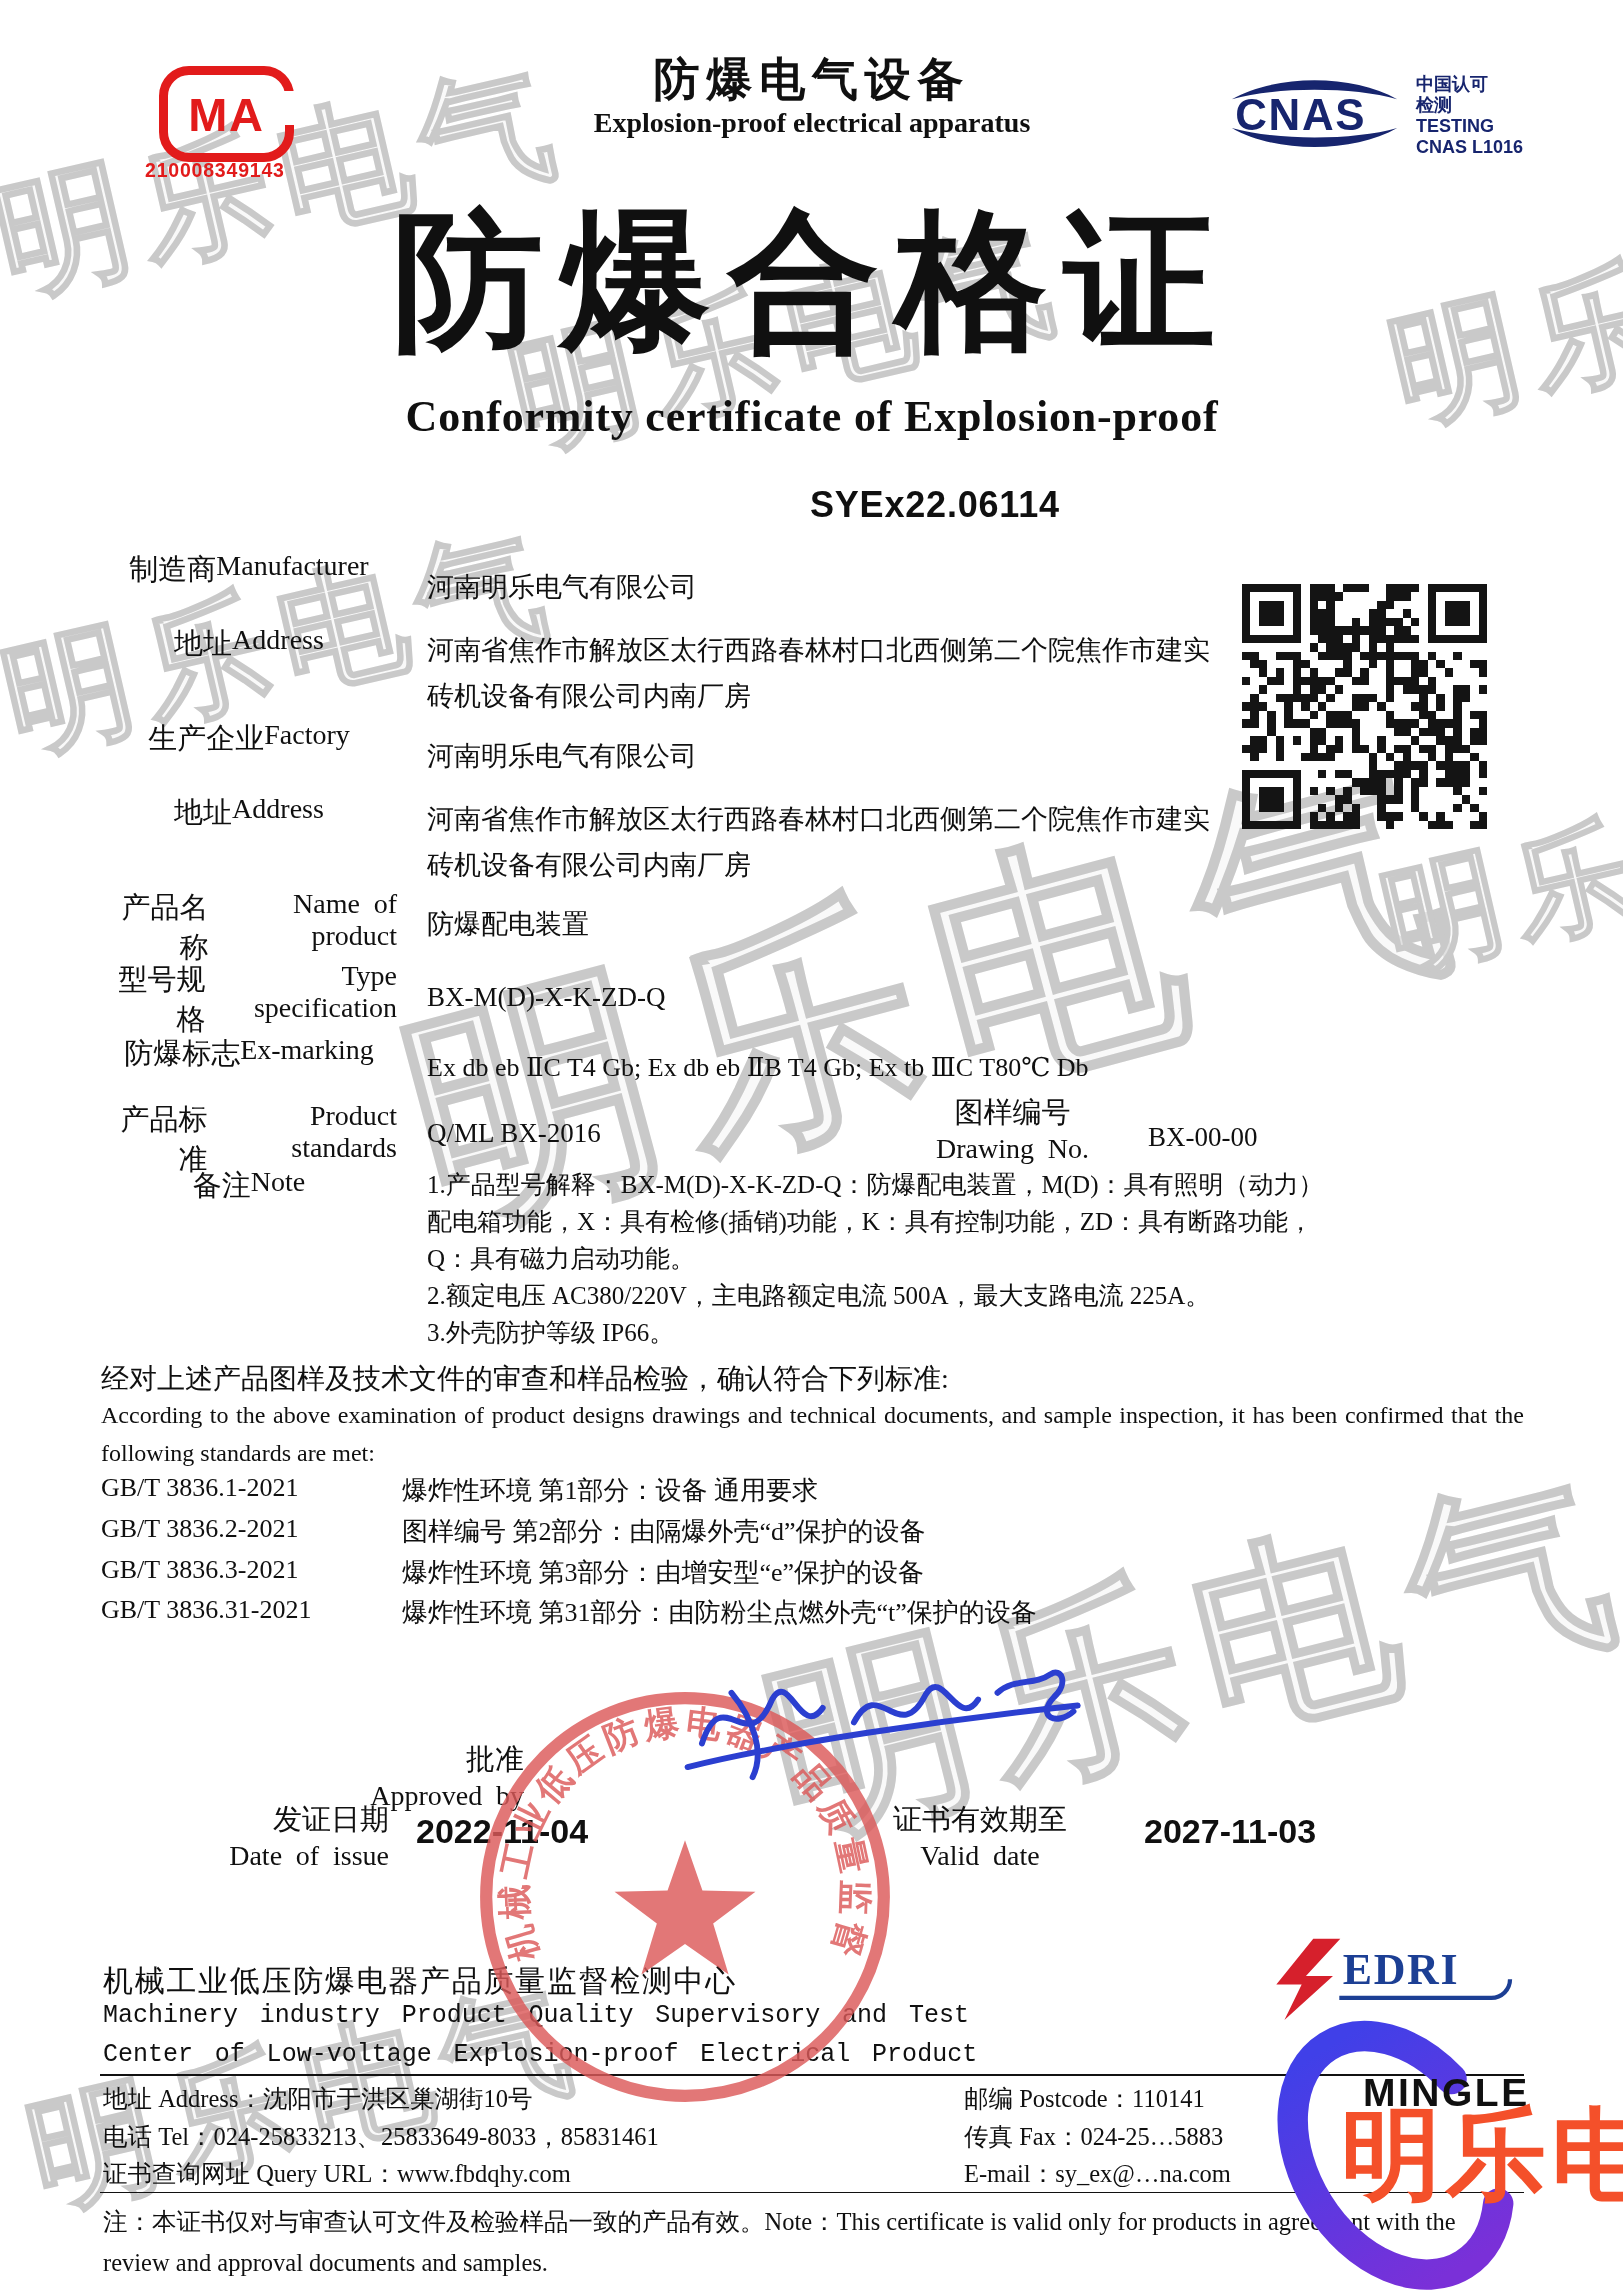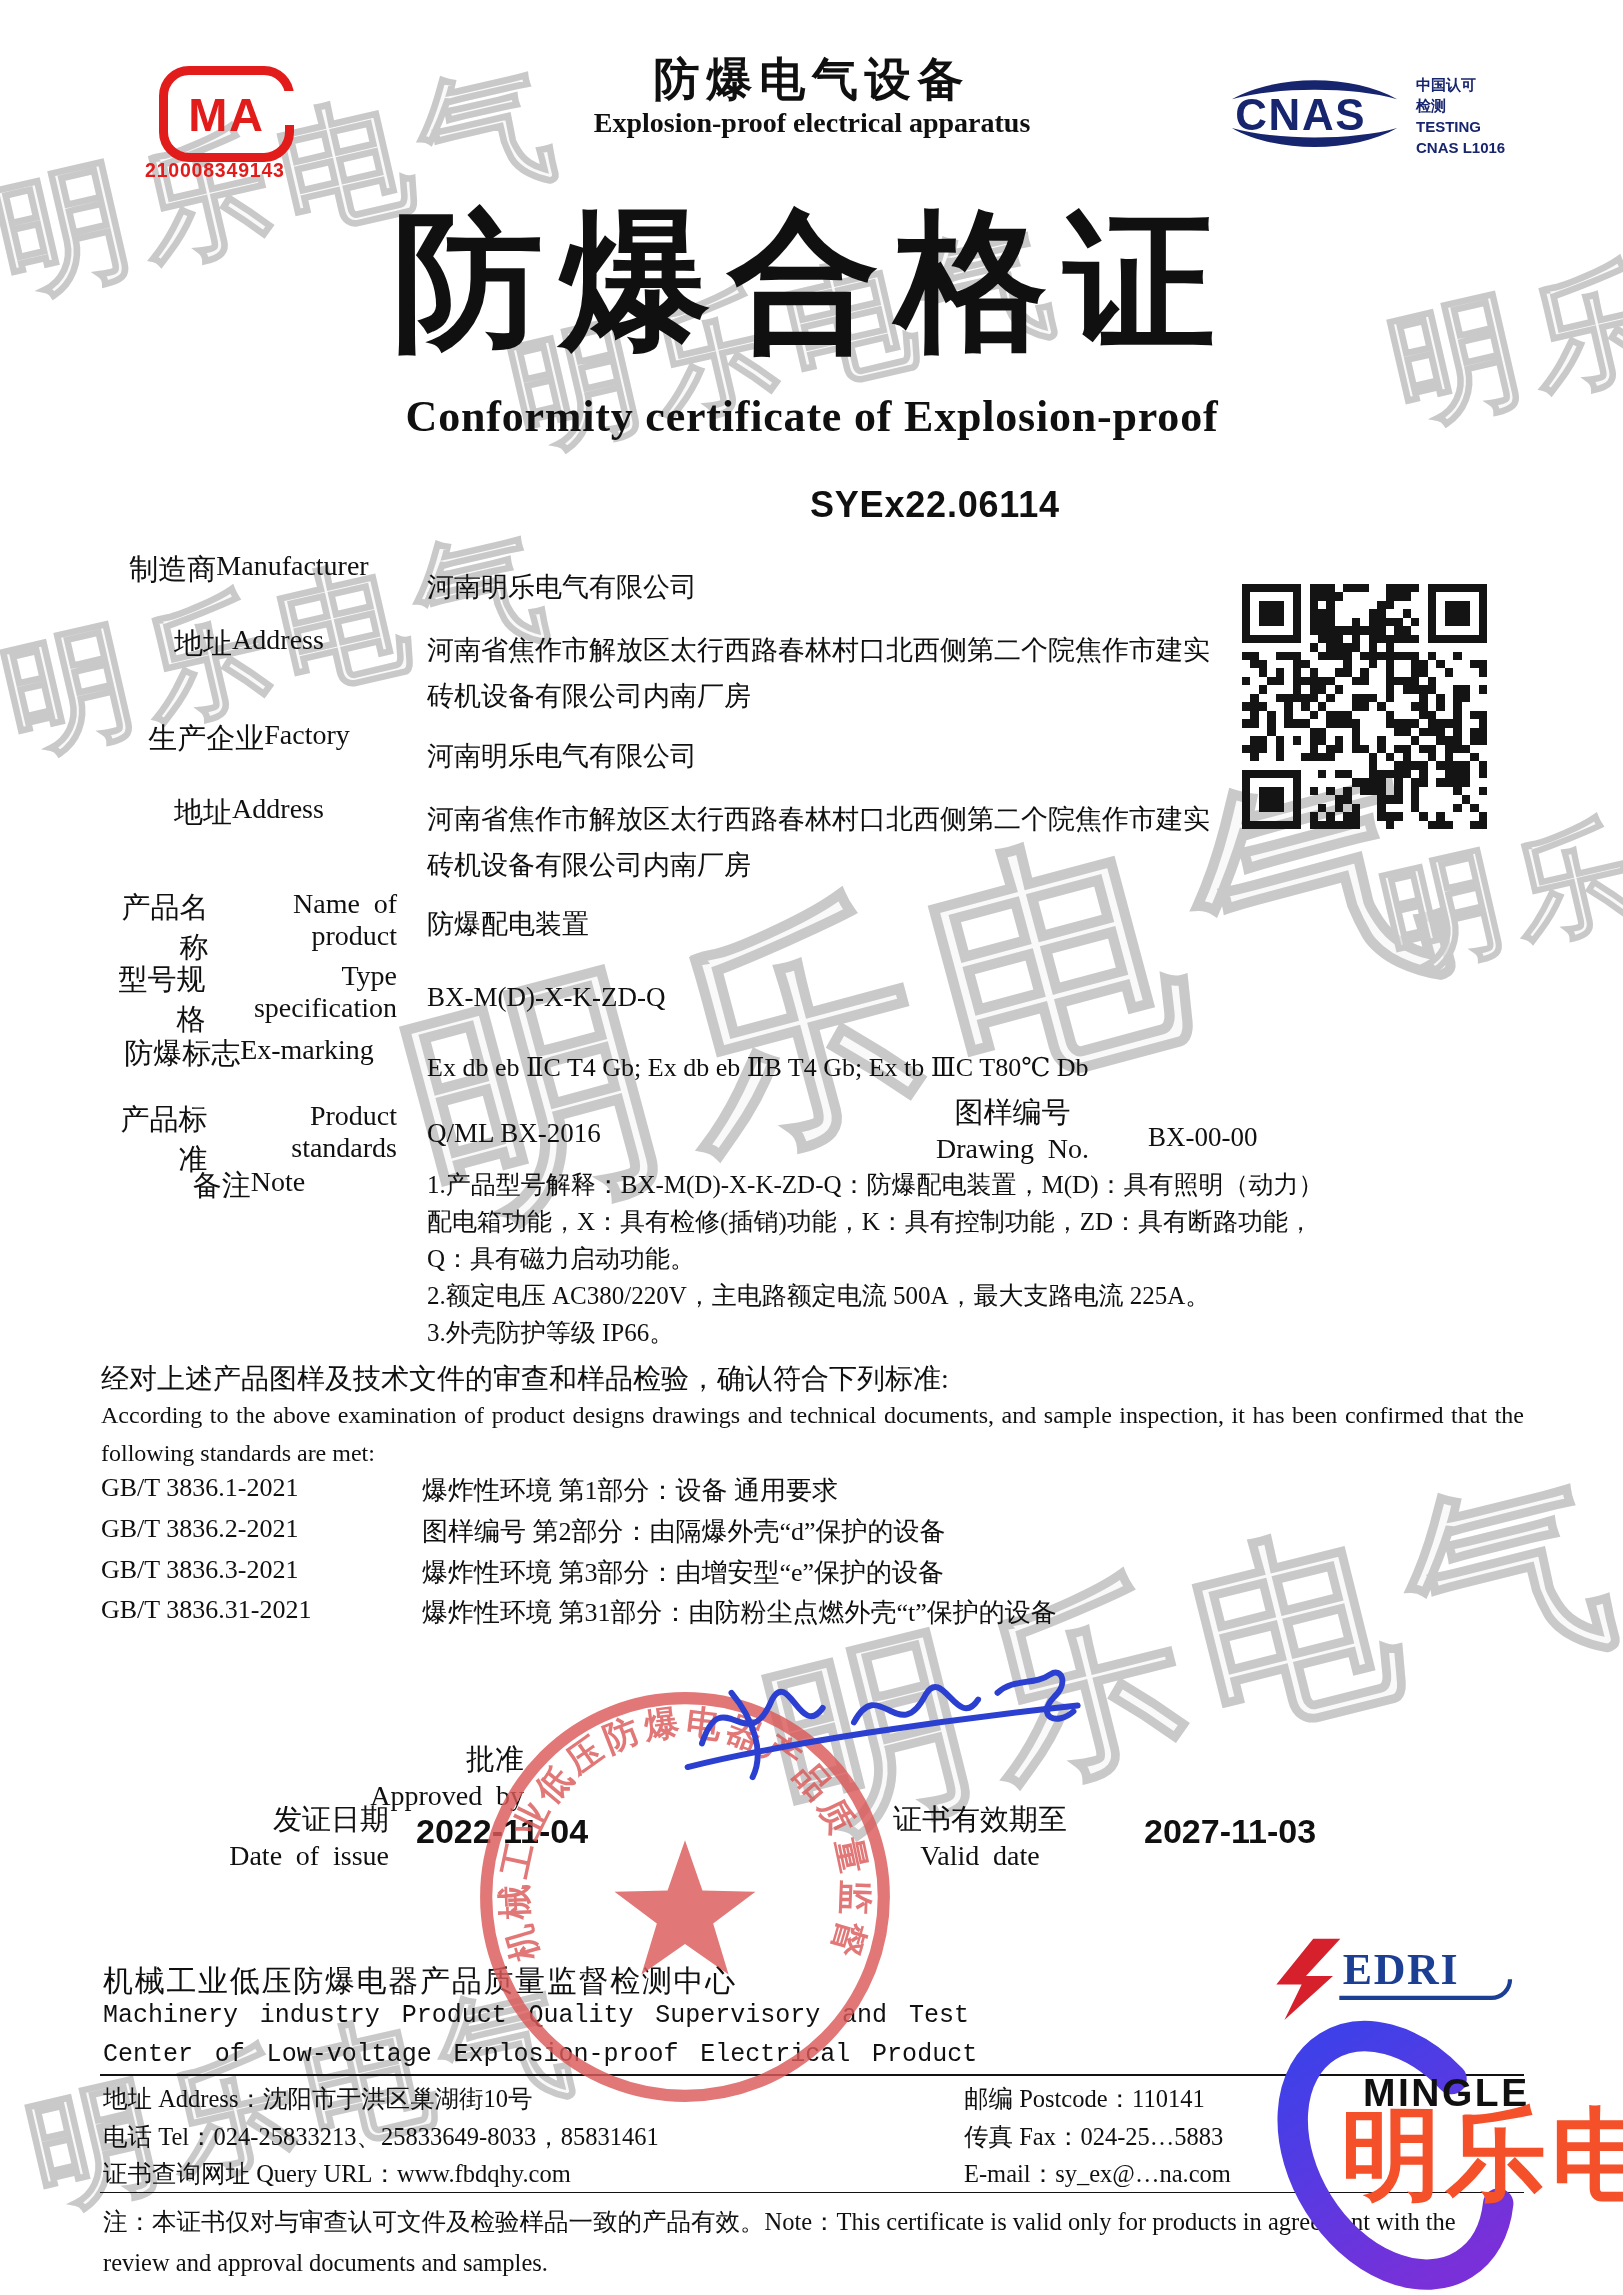--- a/index.html
+++ b/index.html
@@ -11,21 +11,21 @@
       -webkit-text-stroke:2.5px #c9c9c9;letter-spacing:13.5px;}
   
   .cma-box{position:absolute;left:159px;top:66px;width:117px;height:78px;border:9.3px solid #e21b1b;
            border-radius:30px;display:flex;align-items:center;justify-content:center;}
   .cma-box .txt{font:900 47px "Liberation Sans",sans-serif;color:#e21b1b;letter-spacing:1.7px;}
   .cma-gap{position:absolute;left:282px;top:91px;width:15px;height:34px;background:#fff;}
   .cma-num{position:absolute;left:145px;top:159px;font:700 19.5px "Liberation Sans",sans-serif;color:#e21b1b;letter-spacing:0.8px;}
   .hdr-cn{position:absolute;left:0;top:49px;width:1624px;text-align:center;font-size:46px;font-weight:900;letter-spacing:6.8px;}
   .hdr-en{position:absolute;left:0;top:107px;width:1624px;text-align:center;font-size:28px;font-weight:600;}
   .cnas-wrap{position:absolute;left:1225px;top:74px;display:flex;gap:12px;}
-  .cnas-txt{color:#17256e;font-family:"Liberation Sans",sans-serif;font-weight:700;font-size:15px;line-height:21px;}
+  .cnas-txt{color:#17256e;font-family:"Liberation Sans",sans-serif;font-weight:700;font-size:18px;line-height:21px;}
   
   .main-title{position:absolute;left:0;top:193px;width:1624px;text-align:center;
               font-size:151px;font-weight:900;letter-spacing:17px;line-height:178px;}
   .subtitle{position:absolute;left:0;top:391px;width:1624px;text-align:center;
             font-size:44px;font-weight:700;letter-spacing:0.8px;}
   
   .cert-label{position:absolute;left:474px;top:467px;width:279px;text-align:center;}
   .lbl-cn{font-size:29px;}
   .lbl-en{font-size:28px;word-spacing:6.8px;}
   .cert-val{position:absolute;left:810px;top:484px;font:700 36px "Liberation Sans",sans-serif;letter-spacing:0.8px;}
@@ -41,21 +41,21 @@
   .addr .fvalue{line-height:46px;max-width:804px;align-items:flex-start;padding-top:3.4px;}
   .mono-ish{font-family:"Liberation Serif",serif;}
   .drawing-lbl{position:absolute;left:793px;top:-6.8px;width:237px;text-align:center;}
   .drawing-val{position:absolute;left:1047px;top:22px;font-size:27px;}
   .note-val{line-height:37px;font-size:25px;max-width:956px;align-items:flex-start;}
   
   .conf-cn{position:absolute;left:101px;top:1360px;font-size:28px;}
   .conf-en{position:absolute;left:101px;top:1396px;width:1423px;font-size:24px;line-height:38px;text-align:justify;}
   .std-row{position:absolute;left:101px;display:flex;font-size:26px;}
   .std-code{width:269px;}
-  .std-desc{margin-left:52px;}
+  .std-desc{margin-left:32px;}
   
   .apr-label{position:absolute;left:279px;top:1692px;width:245px;text-align:right;z-index:2;margin-top:48px;}
   .issue-label{position:absolute;left:169px;top:1800px;width:220px;text-align:right;z-index:2;}
   .issue-val{position:absolute;left:416px;top:1812px;font:600 34px "Liberation Sans",sans-serif;z-index:2;}
   .valid-label{position:absolute;left:853px;top:1800px;width:254px;text-align:center;z-index:2;}
   .valid-val{position:absolute;left:1144px;top:1812px;font:600 34px "Liberation Sans",sans-serif;z-index:2;}
   .stamp{position:absolute;left:461px;top:1679px;z-index:5;opacity:.82;}
   .sig{position:absolute;left:672px;top:1659px;z-index:6;}
   
   .org-cn{position:absolute;left:103px;top:1961px;font-size:30px;letter-spacing:1.7px;z-index:1;}

